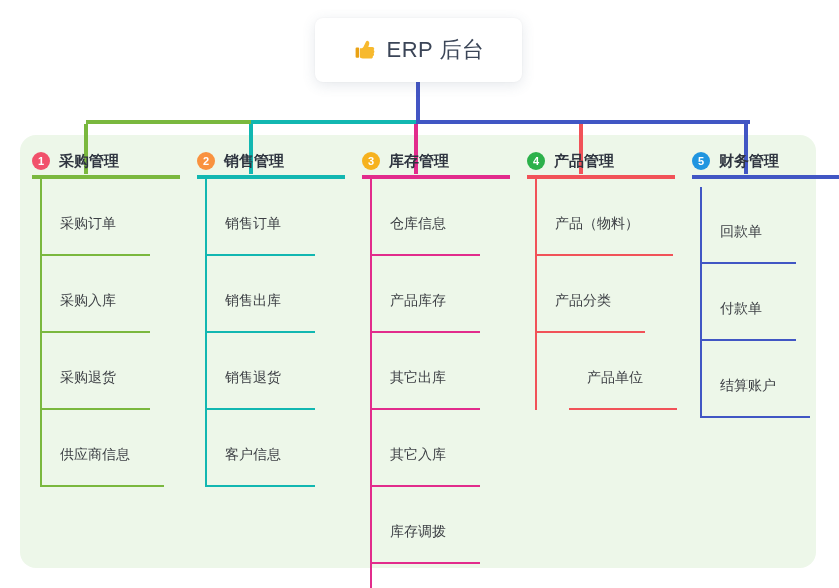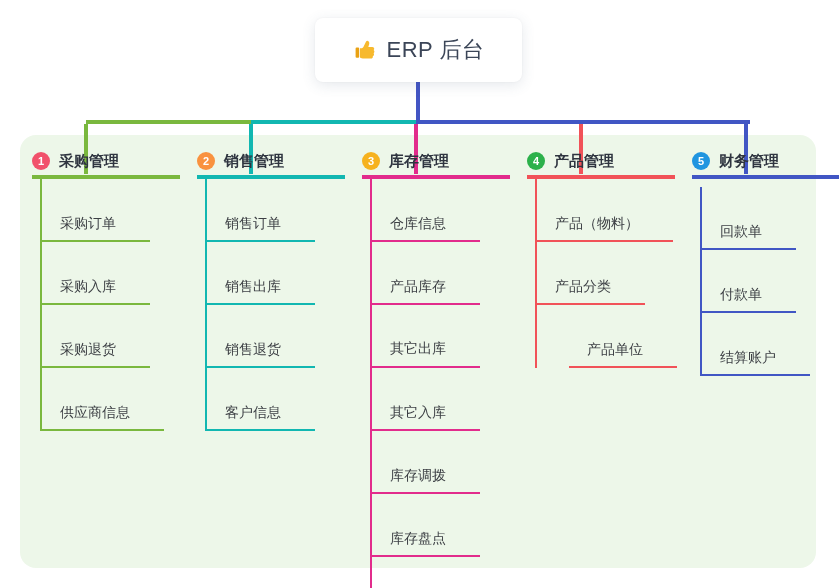--- a/index.html
+++ b/index.html
@@ -41,21 +41,21 @@
     color:#fff; font-size:11px; font-weight:bold;
     display:flex; align-items:center; justify-content:center;
     flex:0 0 auto;
   }
   .col-label { font-size:15px; font-weight:700; color:#2f3540; line-height:20px; white-space:nowrap; }
 
   .kids { margin-left:8px; border-left:2px solid; }
   .kid {
     height:52px; width:fit-content;
     display:flex; align-items:flex-end;
-    padding:0 34px 9px 18px;
+    padding:0 34px 23px 18px;
     border-bottom:2px solid;
   }
   .kid-label { font-size:14px; color:#3c3f44; line-height:16px; white-space:nowrap; }
 </style>
 </head>
 <body>
 
 <div class="canvas">
 
   <div class="panel"></div>
@@ -128,21 +128,21 @@
           <span class="badge" style="background: rgb(246, 178, 31);">3</span>
           <span class="col-label">库存管理</span>
         </div>
         <div class="kids" style="border-left-color: rgb(226, 44, 140);">
           <div class="kid" style="border-bottom-color: rgb(226, 44, 140);">
             <span class="kid-label">仓库信息</span>
           </div>
           <div class="kid" style="border-bottom-color: rgb(226, 44, 140);">
             <span class="kid-label">产品库存</span>
           </div>
-          <div class="kid" style="border-bottom-color: rgb(226, 44, 140); font-family: Liberation Serif, serif;">
+          <div class="kid" style="border-bottom-color: rgb(226, 44, 140);">
             <span class="kid-label">其它出库</span>
           </div>
           <div class="kid" style="border-bottom-color: rgb(226, 44, 140);">
             <span class="kid-label">其它入库</span>
           </div>
           <div class="kid" style="border-bottom-color: rgb(226, 44, 140);">
             <span class="kid-label">库存调拨</span>
           </div>
           <div class="kid" style="border-bottom-color: rgb(226, 44, 140);">
             <span class="kid-label">库存盘点</span>

